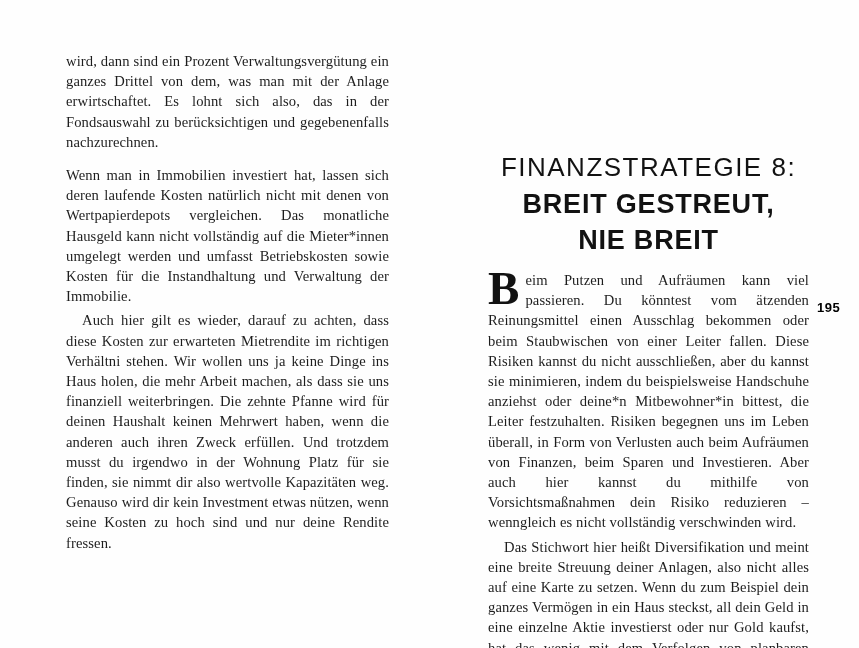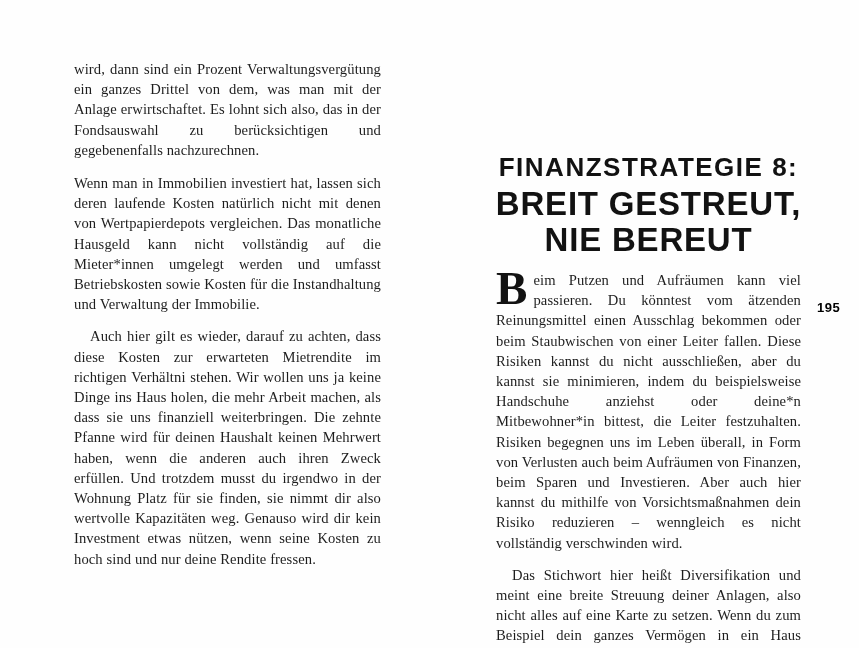--- a/index.html
+++ b/index.html
@@ -28,45 +28,45 @@
     width: 331px;
   }
   
   .page-right {
     position: absolute;
     left: 484px;
     top: 0;
     width: 329px;
   }
   .para {
-    margin: 12px;
+    margin: 4px;
     font-size: 14.6px;
     line-height: 20.2px;
     text-align: justify;
     letter-spacing: 0.1px;
   }
   .para.gap-before { margin-top: 13px; }
   .para.indent { text-indent: 16px; }
 
   .chapter-heading {
     margin: 148px 0 12px 0;
     text-align: center;
     font-family: "Liberation Sans", sans-serif;
     color: #121212;
   }
   .h-light {
     display: block;
     font-size: 26px;
-    font-weight: 700;
+    font-weight: 400;
     letter-spacing: 1.5px;
     line-height: 38px;
   }
   .h-bold {
     display: block;
-    font-size: 33px;
+    font-size: 27px;
     font-weight: 700;
     letter-spacing: 0.8px;
     line-height: 36px;
   }
   .dropcap {
     float: left;
     font-weight: 700;
     font-size: 47px;
     line-height: 37px;
     padding-right: 6px;
@@ -97,21 +97,21 @@
     </p>
     <p class="para indent">
       <span>Auch hier gilt es wieder, darauf zu achten, dass diese Kosten zur erwarteten Mietrendite im richtigen Verhältni stehen. Wir wollen uns ja keine Dinge ins Haus holen, die mehr Arbeit machen, als dass sie uns finanziell weiterbringen. Die zehnte Pfanne wird für deinen Haushalt keinen Mehrwert haben, wenn die anderen auch ihren Zweck erfüllen. Und trotzdem musst du irgendwo in der Wohnung Platz für sie finden, sie nimmt dir also wertvolle Kapazitäten weg. Genauso wird dir kein Investment etwas nützen, wenn seine Kosten zu hoch sind und nur deine Rendite fressen.</span>
     </p>
   </section>
 
   <section class="page-right">
     <h1 class="chapter-heading">
       <span class="h-light">FINANZSTRATEGIE 8:</span>
       <span class="h-bold">BREIT GESTREUT,</span>
-      <span class="h-bold">NIE BEREUT</span>
+      <span class="h-bold">NIE BREIT</span>
     </h1>
     <p class="para">
       <span class="dropcap">B</span><span>eim Putzen und Aufräumen kann viel passieren. Du könntest vom ätzenden Reinungsmittel einen Ausschlag bekommen oder beim Staubwischen von einer Leiter fallen. Diese Risiken kannst du nicht ausschließen, aber du kannst sie minimieren, indem du beispielsweise Handschuhe anziehst oder deine*n Mitbewohner*in bittest, die Leiter festzuhalten. Risiken begegnen uns im Leben überall, in Form von Verlusten auch beim Aufräumen von Finanzen, beim Sparen und Investieren. Aber auch hier kannst du mithilfe von Vorsichtsmaßnahmen dein Risiko reduzieren – wenngleich es nicht vollständig verschwinden wird.</span>
     </p>
     <p class="para indent">
       <span>Das Stichwort hier heißt Diversifikation und meint eine breite Streuung deiner Anlagen, also nicht alles auf eine Karte zu setzen. Wenn du zum Beispiel dein ganzes Vermögen in ein Haus steckst, all dein Geld in eine einzelne Aktie investierst oder nur Gold kaufst, hat das wenig mit dem Verfolgen von planbaren finanziellen Zielen zu tun, sondern bringt vor allem als Privatanleger*in ein sehr großes Risiko</span>
     </p>
   </section>
 
   <div class="page-number">195</div>

